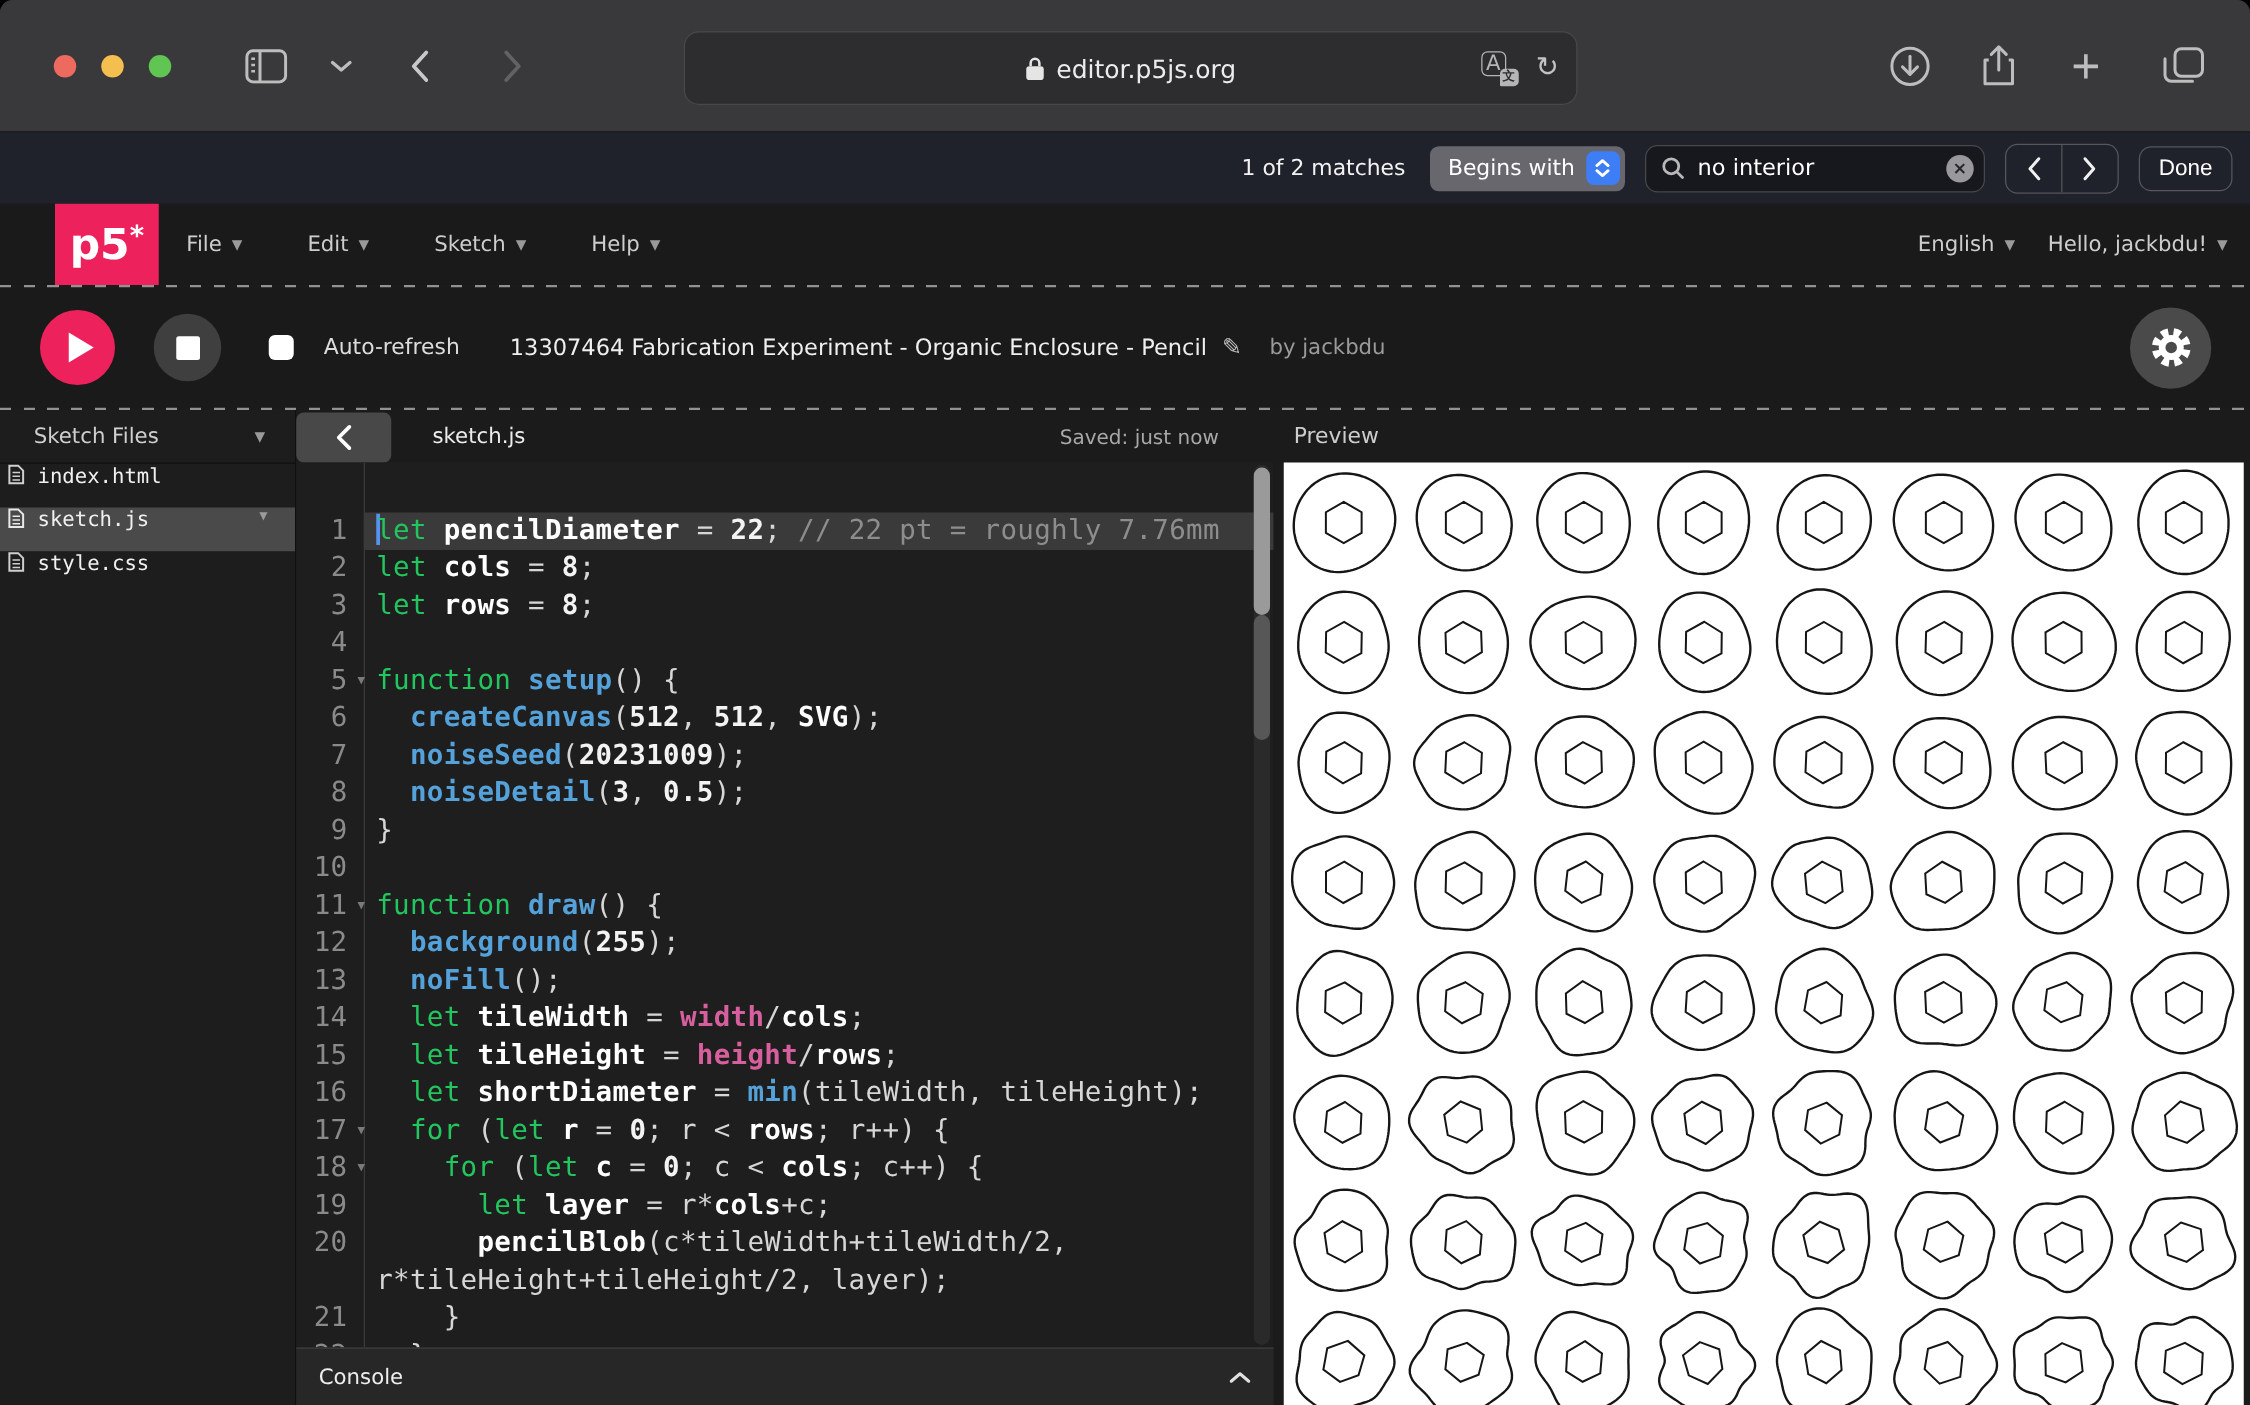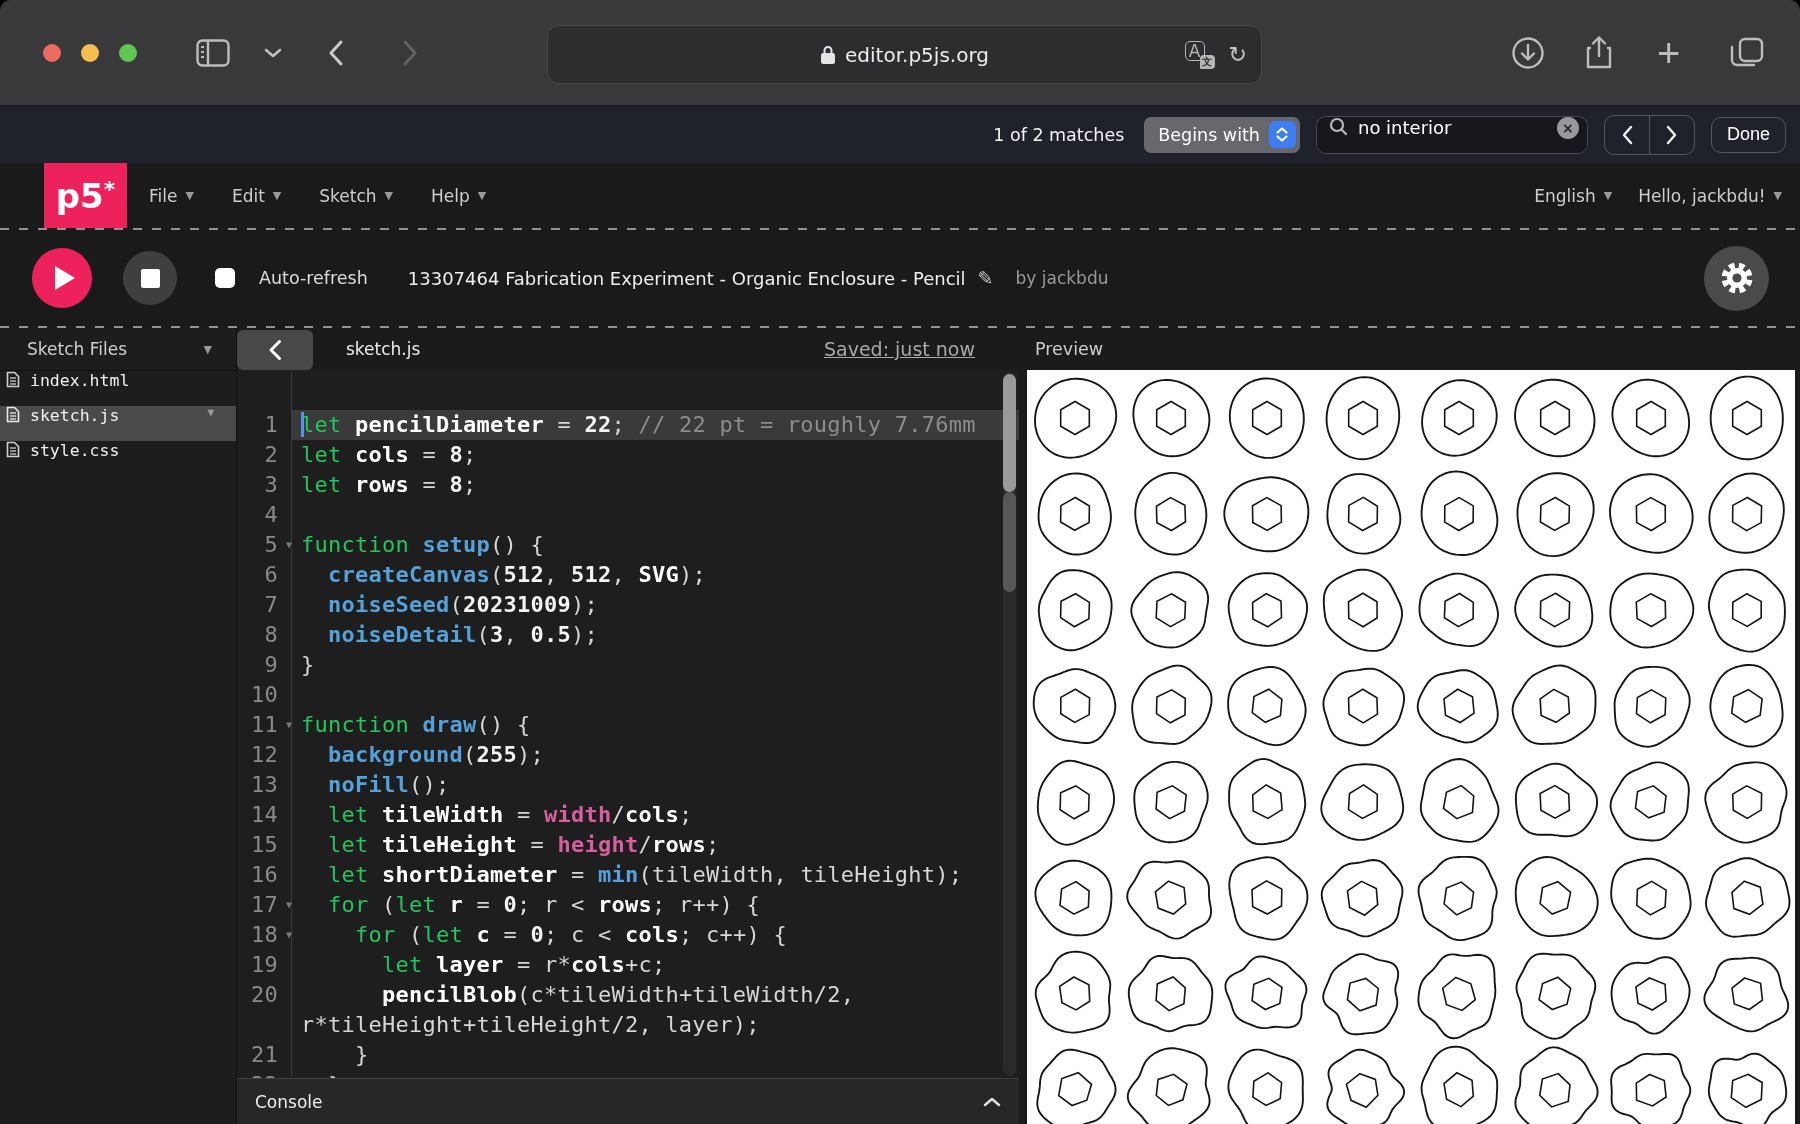--- a/index.html
+++ b/index.html
@@ -15,32 +15,32 @@
   .field-right{position:absolute;right:14px;top:0;height:57px;display:flex;align-items:center;gap:14px;color:#b5b5b5;}
   .trans{position:relative;width:30px;height:28px;}
   .trans .a{position:absolute;left:0;top:0;font-size:17px;border:1.6px solid #b5b5b5;border-radius:5px;width:18px;height:18px;line-height:18px;text-align:center;background:#2d2d2f;}
   .trans .bub{position:absolute;right:0;bottom:0;width:15px;height:14px;background:#b5b5b5;border-radius:4px 4px 4px 1px;color:#2d2d2f;font-size:10px;line-height:14px;text-align:center;font-weight:bold;}
   .reload{font-size:22px;color:#c2c2c2;}
   
   .findbar{height:57px;background:#20222b;display:flex;align-items:center;justify-content:flex-end;gap:16px;padding-right:14px;box-sizing:border-box;color:#f2f2f2;font-size:17.5px;}
   .matches{margin-right:4px;}
   .modepill{display:flex;align-items:center;background:#67676d;border-radius:7px;height:36px;padding:0 4px 0 14px;gap:9px;font-size:17.5px;color:#fff;}
   .stepper{width:27px;height:27px;border-radius:6px;background:#3d7df5;display:flex;flex-direction:column;align-items:center;justify-content:center;gap:1px;}
-  .searchfield{display:flex;align-items:flex-start;background:#17181d;border:1.5px solid #47474d;border-radius:10px;height:38px;width:272px;padding:0 8px 0 12px;box-sizing:border-box;gap:10px;}
+  .searchfield{display:flex;align-items:center;background:#17181d;border:1.5px solid #47474d;border-radius:10px;height:38px;width:272px;padding:0 8px 0 12px;box-sizing:border-box;gap:10px;}
   .searchfield .q{flex:1;color:#fff;font-size:18px;}
   .clearbtn{width:22px;height:22px;border-radius:50%;background:#98989d;color:#26262b;font-size:14px;font-weight:bold;line-height:22px;text-align:center;}
   .pnbox{display:flex;border:1.5px solid #56565c;border-radius:10px;height:38px;overflow:hidden;}
   .pnbox .pn{width:44px;display:flex;align-items:center;justify-content:center;}
   .pnbox .pn:first-child{border-right:1.5px solid #56565c;}
   .donebtn{border:1.5px solid #56565c;border-radius:10px;height:36px;padding:16px 15px;display:flex;align-items:center;color:#fff;font-size:18px;background:none;}
   
   .menubar{height:65px;background:#1a1a1a;display:flex;align-items:stretch;position:relative;}
   .logo{width:83px;background:#ed225d;color:#fff;display:flex;align-items:center;justify-content:center;font-size:34px;font-weight:bold;margin-left:44px;}
   .logo sup{font-size:22px;margin-top:-12px;}
-  .menus{display:flex;align-items:center;gap:38px;margin-left:22px;color:#cdcdcd;font-size:17px;}
+  .menus{display:flex;align-items:center;gap:52px;margin-left:22px;color:#cdcdcd;font-size:17px;}
   .menuitem{display:flex;align-items:center;gap:8px;}
   .tri{font-size:11px;color:#9a9a9a;}
   .menubar-right{position:absolute;right:18px;top:0;height:65px;display:flex;align-items:center;gap:26px;color:#cdcdcd;font-size:17px;}
   .dash{height:2px;background:repeating-linear-gradient(90deg,#929292 0 9px,transparent 9px 19px);}
   
   .toolbar{height:96px;background:#1a1a1a;display:flex;align-items:center;position:relative;}
   .playbtn{width:60px;height:60px;border-radius:50%;background:#ed225d;margin-left:32px;display:flex;align-items:center;justify-content:center;border:none;}
   .playbtn .t{width:0;height:0;border-left:20px solid #fff;border-top:12px solid transparent;border-bottom:12px solid transparent;margin-left:5px;}
   .stopbtn{width:54px;height:54px;border-radius:50%;background:#3f3f3f;margin-left:31px;display:flex;align-items:center;justify-content:center;border:none;}
   .stopbtn .s{width:19px;height:19px;background:#fff;border-radius:2px;}
@@ -56,21 +56,21 @@
   .sb-head{height:43px;display:flex;align-items:center;justify-content:space-between;padding:0 24px 0 27px;color:#cfcfcf;font-size:17px;border-bottom:1px solid #0f0f0f;box-sizing:border-box;}
   .filerow{height:35px;display:flex;padding-left:6px;color:#f0f0f0;font-family:"DejaVu Sans Mono",monospace;font-size:16.5px;position:relative;}
   .filerow.sel{background:#4a4a4a;}
   .filerow .ficon{margin-right:10px;display:flex;}
   .filerow .tri{position:absolute;right:22px;}
   
   .editorcol{position:relative;background:#1e1e1e;}
   .ed-top{height:42px;background:#1b1b1b;display:flex;align-items:center;position:relative;}
   .collapsebtn{width:76px;height:40px;margin-top:1px;background:#484848;border-radius:6px;display:flex;align-items:center;justify-content:center;border:none;}
   .tabname{margin-left:33px;color:#ececec;font-size:17px;}
-  .saved{position:absolute;right:44px;color:#a8a8a8;font-size:19px;text-decoration:underline;}
+  .saved{position:absolute;right:44px;color:#a8a8a8;font-size:16px;}
   .codearea{position:absolute;top:42px;bottom:46px;left:0;right:0;overflow:hidden;background:#1e1e1e;}
   .gutline{position:absolute;left:54px;top:0;bottom:0;width:1px;background:#3a3a3a;}
   .codelines{padding-top:40px;font-family:"DejaVu Sans Mono",monospace;font-size:22px;letter-spacing:.25px;}
   .cl{height:30px;line-height:30px;display:flex;}
   .gut{width:54px;box-sizing:border-box;padding-right:13px;text-align:right;color:#8a8a8a;position:relative;flex:none;}
   .fold{position:absolute;right:-1px;top:0;font-size:10px;color:#7a7a7a;letter-spacing:0;}
   .txt{flex:1;white-space:pre;padding-left:10px;color:#d6d6d6;}
   .cl.active .txt{background:#3a3a3a;}
   .cursor{display:inline-block;width:2.5px;height:25px;background:#5692f0;vertical-align:-5px;margin-right:-2.5px;}
   .t-k{color:#22c55e;} .t-v{color:#ffffff;font-weight:bold;} .t-f{color:#55a1d9;font-weight:bold;}

